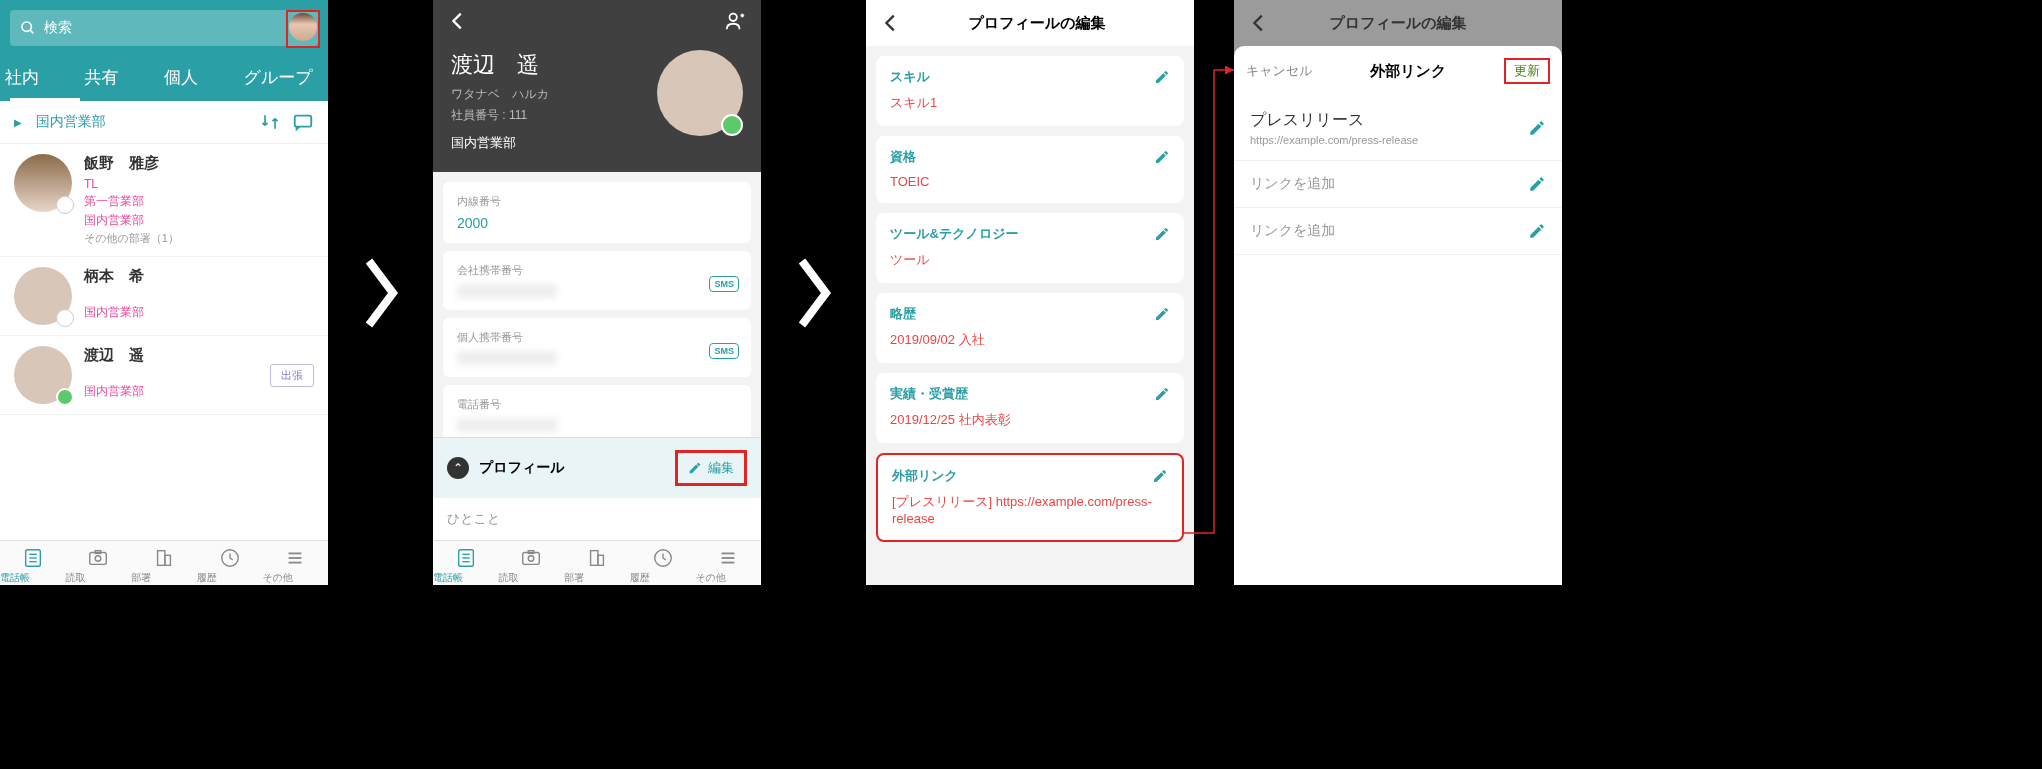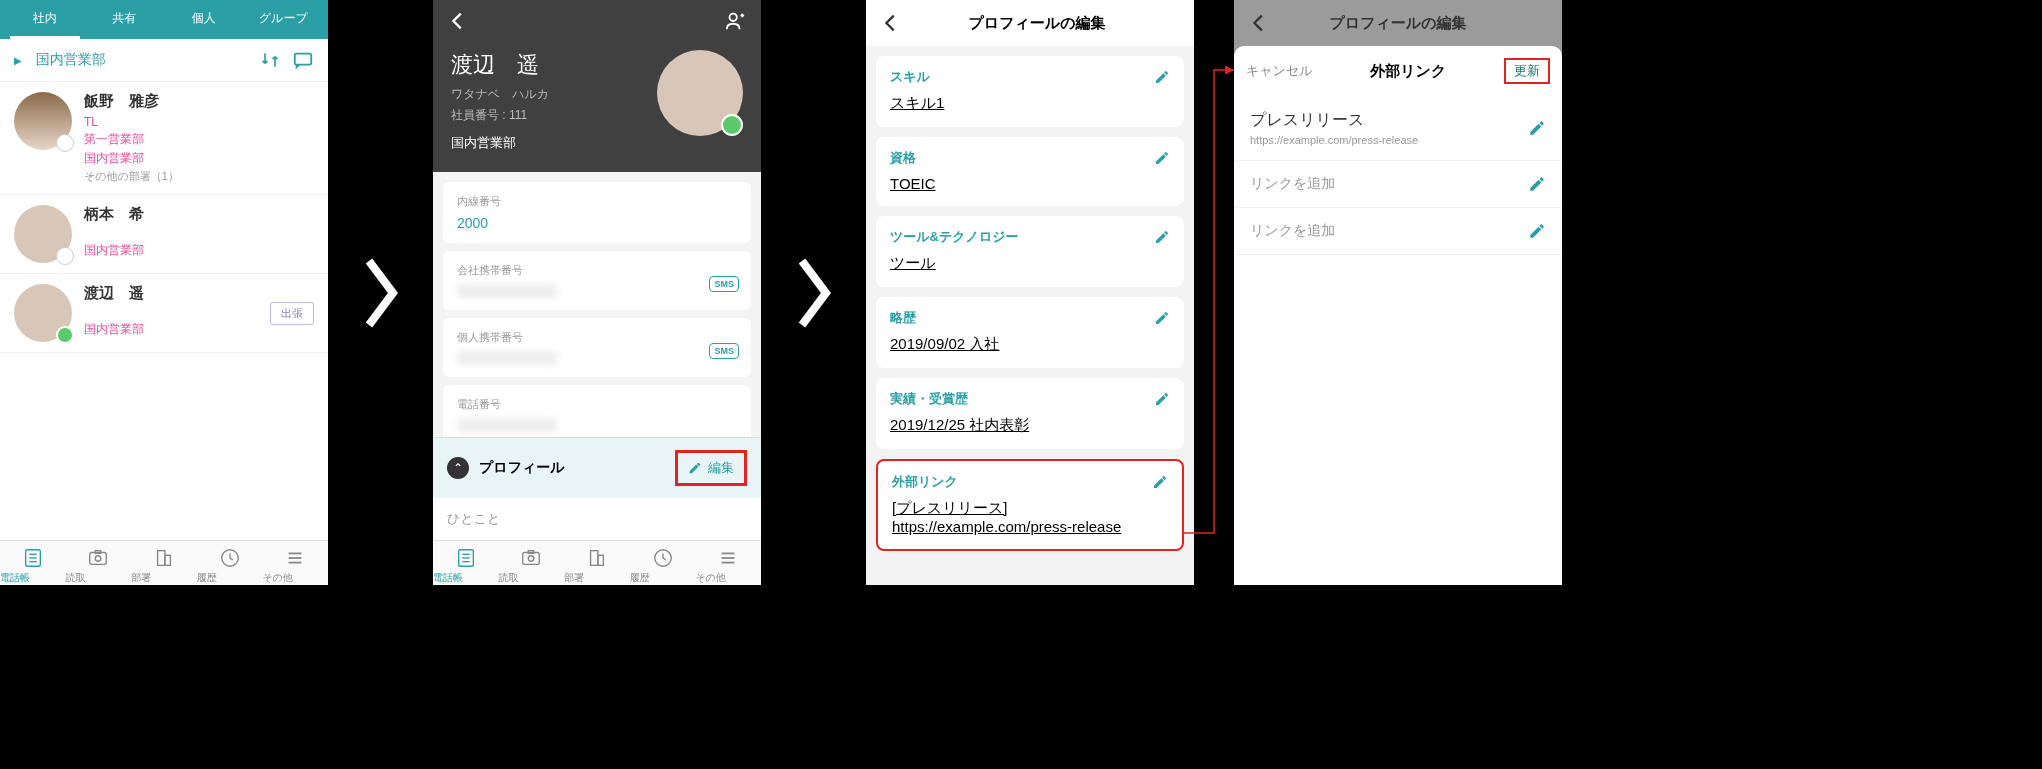--- a/index.html
+++ b/index.html
@@ -49,21 +49,21 @@
     border-radius: 50%;
     background: linear-gradient(180deg,#6a4a3a 0%, #e8c6b0 40%, #cfa890 100%);
     display:inline-block;
   }
   .avatar.tiny { width:28px; height:28px; }
   .avatar-box { position:absolute; right:-2px; top:0; border:2px solid #e02424; padding:1px;}
   .s1-tabs {
     display:flex; background:#2aa0a6; padding:0 5px;
   }
   .s1-tab {
-    flex:1; text-align:center; color:#fff; font-size:12px;
+    flex:1; color:#fff; font-size:17px;
     padding:10px 0 12px; position:relative;
   }
   .s1-tab.active::after {
     content:''; position:absolute; left:5px; right:5px; bottom:0; height:3px; background:#fff;
   }
   .s1-bar {
     display:flex; align-items:center; padding:10px 14px; border-bottom:1px solid #eee;
     color:#2aa0a6; font-size:14px;
   }
   .s1-bar .tri { margin-right:14px; font-size:10px;}
@@ -134,42 +134,54 @@
   .s3-hdr {
     display:flex; align-items:center; padding:12px 14px;
   }
   .s3-hdr .back { color:#333; margin-right:14px;}
   .s3-hdr .ttl { flex:1; text-align:center; font-size:15px; font-weight:600;}
   .s3-body { flex:1; background:#f3f3f3; padding:10px; overflow:auto;}
   .edit-card { background:#fff; border-radius:8px; padding:12px 14px 14px; margin-bottom:10px;}
   .edit-card .hdr { display:flex; align-items:center; margin-bottom:8px;}
   .edit-card .hdr .lbl { color:#2aa0a6; font-size:13px; font-weight:600; flex:1;}
   .pencil { color:#2aa0a6; }
-  .edit-card .val { font-size:15px; color:#000000;text-decoration:underline;}
+  .edit-card .val { font-size:13px; color:#ef4444;}
   .edit-card.highlight { border:2px solid #e02424; border-radius:8px;}
 
   
   .s4 { background:#9b9b9b; }
   .s4-top { display:flex; align-items:center; padding:12px 14px; color:#333; background:#9b9b9b;}
   .s4-top .ttl { flex:1; text-align:center; font-size:15px; font-weight:600;}
   .s4-sheet { background:#fff; flex:1; margin-top:0; border-top-left-radius:10px; border-top-right-radius:10px; }
   .s4-sheet-hdr { display:flex; align-items:center; padding:12px; }
   .s4-sheet-hdr .cancel { font-size:13px; color:#888;}
   .s4-sheet-hdr .ttl { flex:1; text-align:center; font-size:15px; font-weight:600;}
-  .s4-update-box { border:2px solid #e02424; padding:2px 8px; color:#0f766e; font-size:13px;}
+  .s4-update-box { border:2px solid #e02424; padding:2px 8px; color:#4d7c0f; font-size:13px;}
   .s4-row { display:flex; padding:14px 16px; border-bottom:1px solid #f0f0f0; align-items:center;}
   .s4-row .col { flex:1; }
   .s4-row .nm { font-size:16px; color:#333; margin-bottom:3px;}
   .s4-row .url { font-size:11px; color:#999;}
   .s4-row .add { font-size:14px; color:#999;}
 </style>
 </head>
 <body>
 
 <div class="screen">
+  <div class="s1-header">
+    <div class="s1-search">
+      <svg class="icon" width="16" height="16" viewBox="0 0 24 24" fill="none" stroke="currentColor" stroke-width="2.5">
+          <circle cx="10" cy="10" r="7"></circle>
+          <line x1="20" y1="20" x2="15" y2="15"></line>
+        </svg>
+      <span class="ph">検索</span>
+      <div class="avatar-box">
+        <span class="avatar tiny"></span>
+      </div>
+    </div>
+  </div>
   <div class="s1-tabs">
     <div class="s1-tab active">社内</div>
     <div class="s1-tab">共有</div>
     <div class="s1-tab">個人</div>
     <div class="s1-tab">グループ</div>
   </div>
   <div class="s1-bar">
     <span class="tri">▶</span>
     <span>国内営業部</span>
     <span class="sp"></span>

